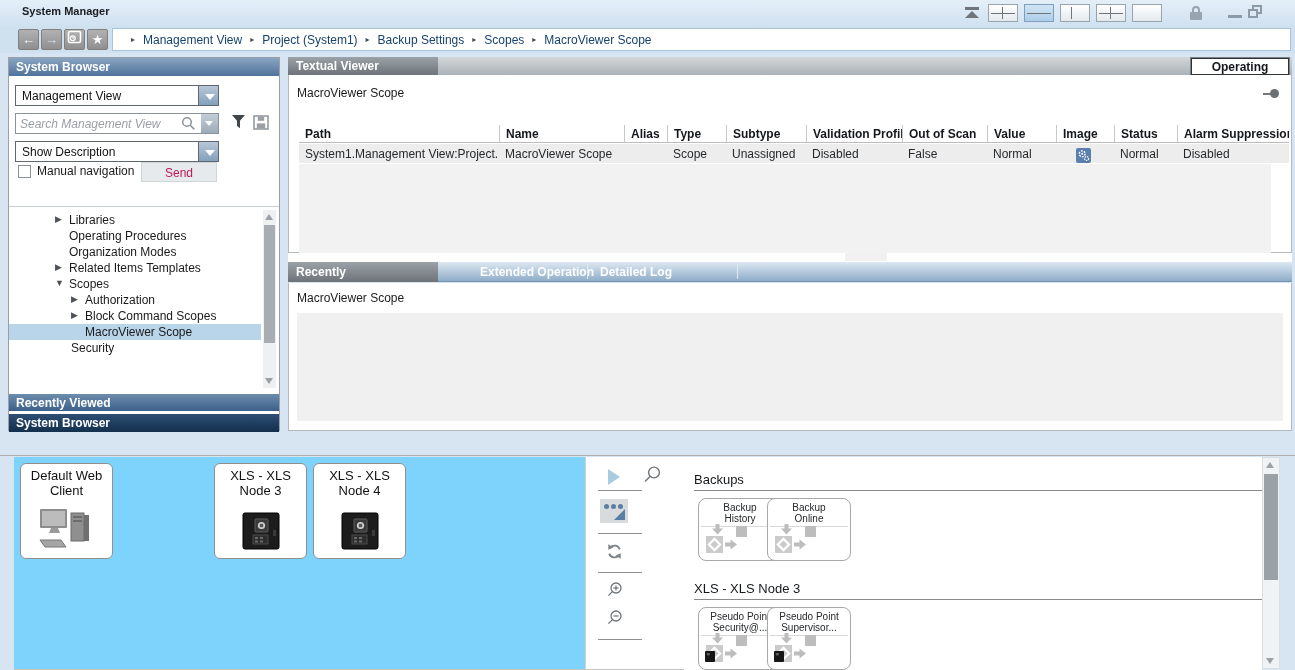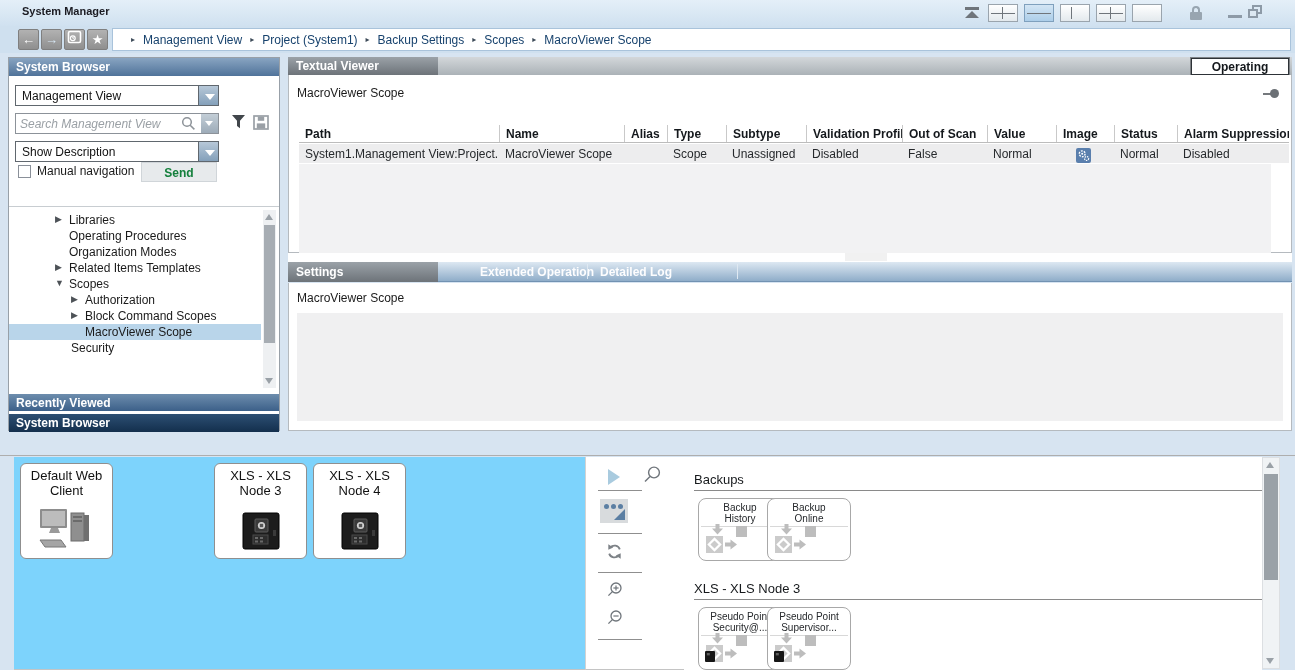--- a/index.html
+++ b/index.html
@@ -55,21 +55,21 @@
     font-family:"Liberation Sans", sans-serif; font-size:12px; font-style:italic; padding:2px 4px; color:#555; }
   .search-box input::placeholder { color:#9aa0a5; }
   .sb-srch-mag { position:absolute; right:22px; top:2px; }
   .srch-dd { position:absolute; right:0; top:0; width:17px; height:19px; background:linear-gradient(#c3ced7,#9dabb8); }
   .srch-dd .tri { position:absolute; left:4px; top:7px; width:0; height:0;
     border-left:4.5px solid transparent; border-right:4.5px solid transparent; border-top:5px solid #fff; }
   .tool-ico { position:absolute; top:57px; }
   .cb { position:absolute; left:9px; top:107px; width:13px; height:13px; background:#fff; border:1px solid #8a9099; }
   .cb-label { position:absolute; left:28px; top:106px; font-size:12px; color:#1a1a1a; }
   .send-btn { position:absolute; left:132px; top:104px; width:76px; height:20px; background:#e7eaec;
-    border:1px solid #d0d5d9; color:#15803d; font-size:12px; text-align:center; padding-top:3px;font-weight:bold; }
+    border:1px solid #d0d5d9; color:#be185d; font-size:12px; text-align:center; padding-top:3px; }
   .tree { position:absolute; left:0; top:148px; right:0; height:185px; border-top:1px solid #c8cdd1; background:#fff; }
   .tree-item { position:absolute; left:0; right:18px; height:16px; font-size:12px; color:#1a1a1a; }
   .tree-item.sel { background:#b9d5ea; }
   .tree-arrow { position:absolute; top:2px; font-size:9px; color:#4d5257; }
   .tree-label { position:absolute; top:1px; }
   .tree-scroll { position:absolute; right:3px; top:3px; width:13px; height:178px; background:#eef0f2; }
   .tree-scroll .thumb { position:absolute; left:1px; top:15px; width:11px; height:118px; background:#a7adb3; }
   .scroll-arr { position:absolute; left:2px; width:0; height:0; border-left:4.5px solid transparent; border-right:4.5px solid transparent; }
   .arr-up { top:4px; border-bottom:6px solid #9aa1a7; }
   .arr-dn { bottom:4px; border-top:6px solid #9aa1a7; }
@@ -339,21 +339,21 @@
         <div style="width:112px;">Disabled</div>
       </div>
       <div class="tv-empty"></div>
     </div>
 
     <div class="tv-gap">
         <div class="grip"></div>
       </div>
 
     <div class="op-tabbar">
-      <div class="op-tab-active">Settings</div>
+      <div class="op-tab-active">Recently</div>
       <div class="op-tab" style="left:192px;">Extended Operation</div>
       <div class="op-sep" style="left:299px;"></div>
       <div class="op-tab" style="left:312px;">Detailed Log</div>
       <div class="op-sep" style="left:449px;"></div>
     </div>
     <div class="op-box">
       <div class="op-heading">MacroViewer Scope</div>
       <div class="op-empty"></div>
     </div>
   </div>

